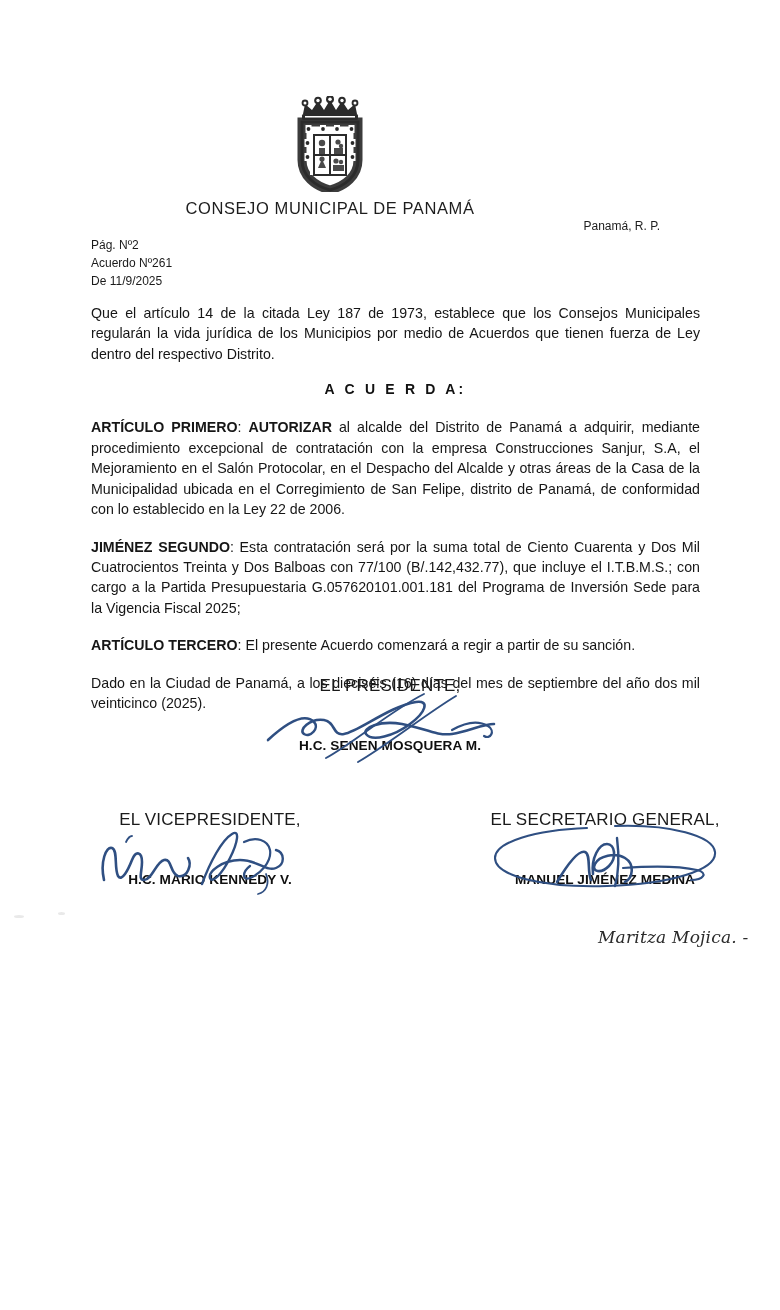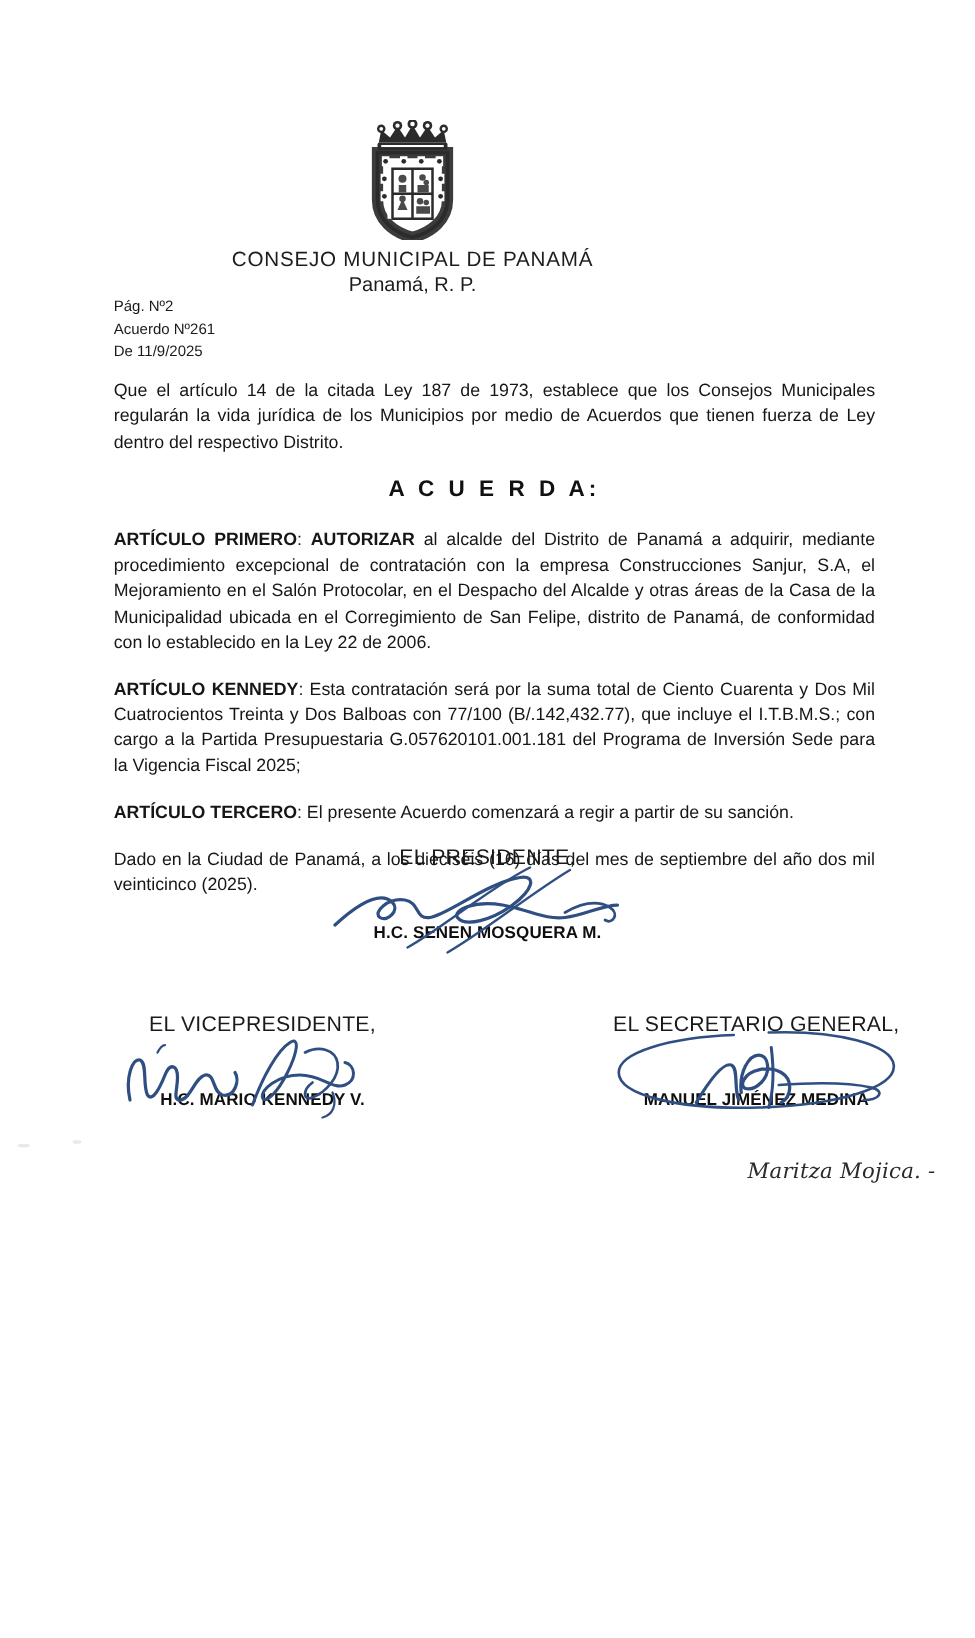--- a/index.html
+++ b/index.html
@@ -32,23 +32,24 @@
     height: 96px;
   }
   .org-name {
     margin-top: 6px;
     font-size: 16.5px;
     letter-spacing: 0.6px;
     color: #1d1d1d;
     line-height: 1.25;
   }
   .org-city {
-    font-size: 16px;
+    font-size: 12px;
     color: #1d1d1d;
     line-height: 1.3;
+    text-align: right;
   }
 
   
   .refblock {
     position: absolute;
     left: 91px;
     top: 236px;
     font-size: 12px;
     line-height: 1.52;
     color: #1a1a1a;
@@ -65,21 +66,21 @@
     margin: 0 0 17px 0;
     font-size: 14.2px;
     line-height: 1.44;
     text-align: justify;
     text-justify: inter-word;
     color: #161616;
   }
   p.para:last-child { margin-bottom: 12px; }
   .acuerda {
     margin: 3px 0 20px 0;
-    font-size: 18px;
+    font-size: 14px;
     font-weight: bold;
     text-align: center;
     letter-spacing: 3.2px;
     color: #111;
   }
   .b { font-weight: bold; }
 
   
   .sig-president {
     position: absolute;
@@ -238,21 +239,21 @@
   </div>
 
   <div class="body-wrap">
 
     <p class="para">Que el artículo 14 de la citada Ley 187 de 1973, establece que los Consejos Municipales regularán la vida jurídica de los Municipios por medio de Acuerdos que tienen fuerza de Ley dentro del respectivo Distrito.</p>
 
     <div class="acuerda">A C U E R D A:</div>
 
     <p class="para"><span class="b">ARTÍCULO PRIMERO</span><span>: </span><span class="b">AUTORIZAR</span><span> al alcalde del Distrito de Panamá a adquirir, mediante procedimiento excepcional de contratación con la empresa Construcciones Sanjur, S.A, el Mejoramiento en el Salón Protocolar, en el Despacho del Alcalde y otras áreas de la Casa de la Municipalidad ubicada en el Corregimiento de San Felipe, distrito de Panamá, de conformidad con lo establecido en la Ley 22 de 2006.</span></p>
 
-    <p class="para"><span class="b">ARTÍCULO KENNEDY</span><span>: Esta contratación será por la suma total de Ciento Cuarenta y Dos Mil Cuatrocientos Treinta y Dos Balboas con 77/100 (B/.142,432.77), que incluye el I.T.B.M.S.; con cargo a la Partida Presupuestaria G.057620101.001.181 del Programa de Inversión Sede para la Vigencia Fiscal 2025;</span></p>
+    <p class="para"><span class="b">JIMÉNEZ SEGUNDO</span><span>: Esta contratación será por la suma total de Ciento Cuarenta y Dos Mil Cuatrocientos Treinta y Dos Balboas con 77/100 (B/.142,432.77), que incluye el I.T.B.M.S.; con cargo a la Partida Presupuestaria G.057620101.001.181 del Programa de Inversión Sede para la Vigencia Fiscal 2025;</span></p>
 
     <p class="para"><span class="b">ARTÍCULO TERCERO</span><span>: El presente Acuerdo comenzará a regir a partir de su sanción.</span></p>
 
     <p class="para">Dado en la Ciudad de Panamá, a los dieciséis (16) días del mes de septiembre del año dos mil veinticinco (2025).</p>
   </div>
 
   <div class="sig-president">
     <div class="sig-role">EL PRESIDENTE,</div>
     <div class="sig-ink">
       <svg width="300" height="80" viewBox="0 0 300 80">

